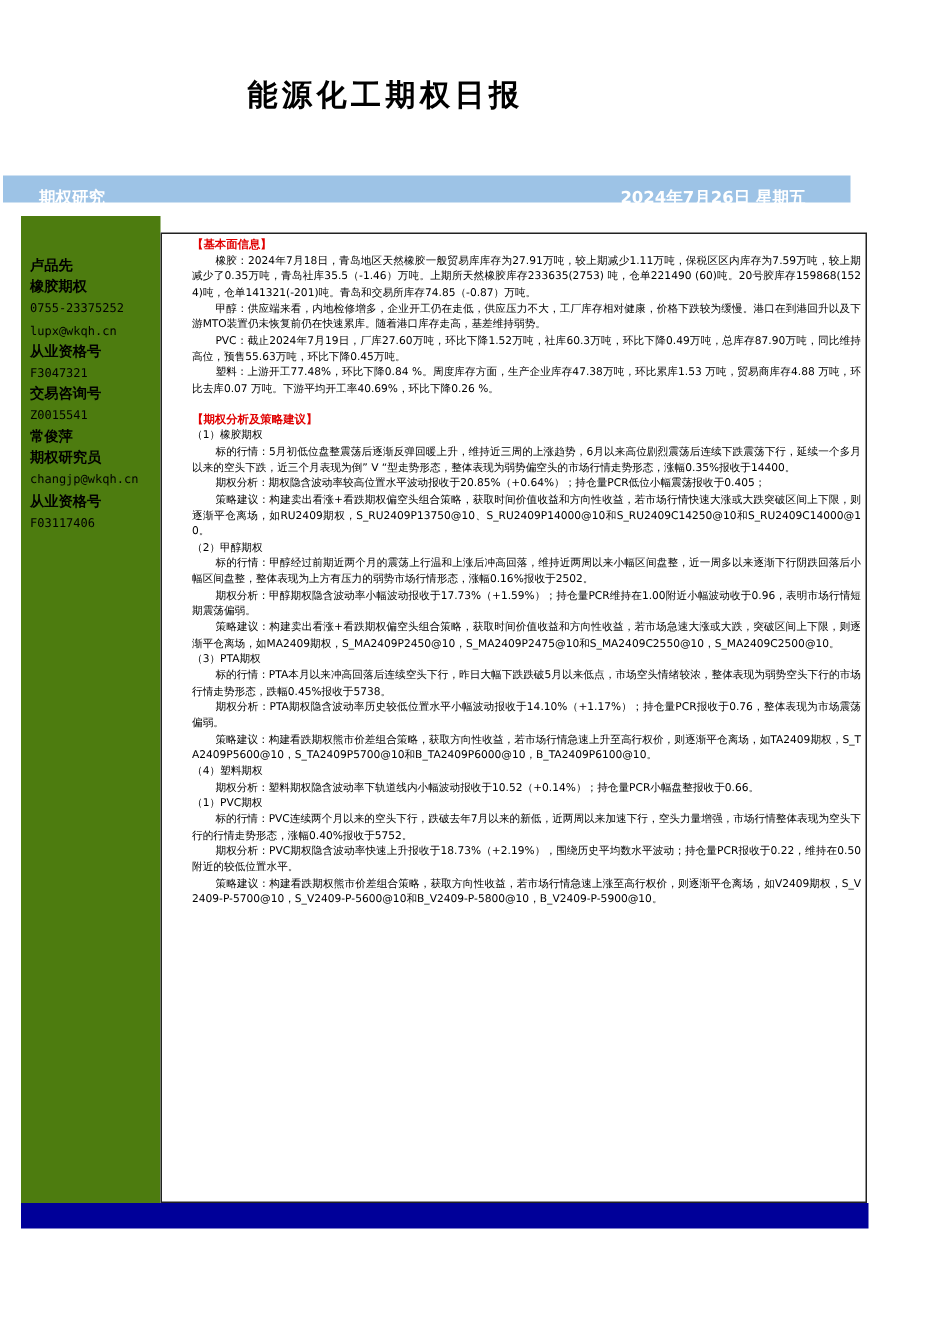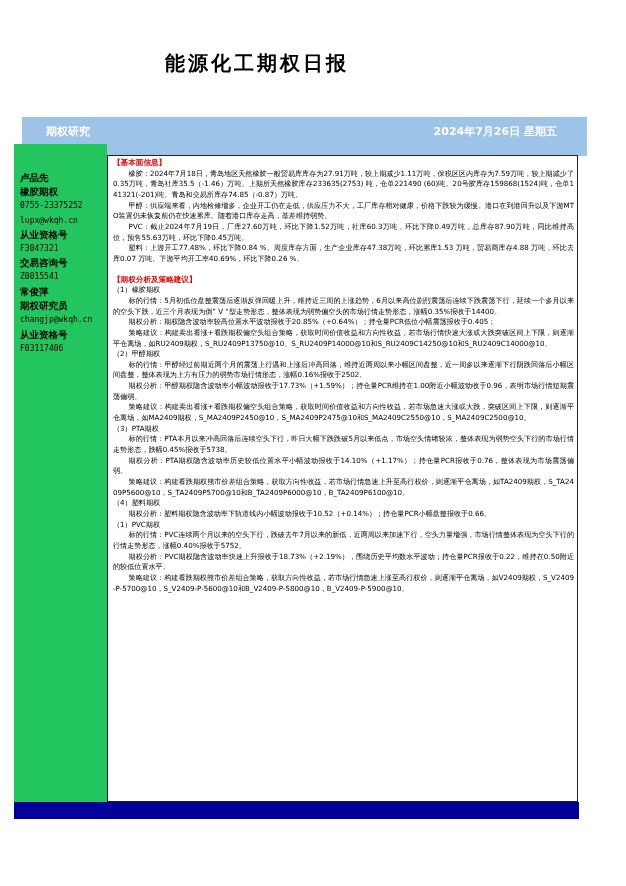--- a/index.html
+++ b/index.html
@@ -1,33 +1,33 @@
 <!DOCTYPE html>
 <html><head>
 <meta charset="utf-8">
 <style>
   html, body { margin: 0; padding: 0; background: #ffffff; }
   body { width: 626px; height: 886px; position: relative; overflow: hidden;
          font-family: "DejaVu Sans", sans-serif; color: #000; }
   .title { position: absolute; left: 0; top: 50px; width: 514px; text-align: center;
            font-family: "DejaVu Serif", serif; font-weight: bold; font-size: 20px;
            letter-spacing: 3px; }
-  .header-bar { position: absolute; left: 22px; top: 117px; width: 565px; height: 39px;
+  .header-bar { position: absolute; left: 2px; top: 117px; width: 565px; height: 18px;
                 background: #9dc3e6; color: #fff; font-weight: bold; font-size: 11px; }
   .header-bar .left { position: absolute; left: 24px; top: 7px; }
   .header-bar .right { position: absolute; right: 30px; top: 7px; margin-left: 35px; }
   .sidebar { position: absolute; left: 14px; top: 144px; width: 93px; height: 658px;
-             background: #22c55e; }
+             background: #4d7c0f; }
   .sidebar .block { position: absolute; left: 6px; font-size: 8.6px; line-height: 14.2px; }
   .sidebar .block div { white-space: nowrap; }
   .sidebar .bold { font-weight: bold; font-size: 9.5px; }
   .sidebar .mono { font-family: "DejaVu Sans Mono", monospace; font-size: 8px; }
   .content { position: absolute; left: 107px; top: 155px; width: 469px; height: 645px;
              border: 1px solid #222; background: #fff; font-size: 7.1px; line-height: 10.65px; }
-  .content .inner { padding: 2px 3px 0 5px; }
+  .content .inner { padding: 2px 3px 0 20px; }
   .section-title { color: #e00000; font-weight: bold; font-size: 7.6px; }
   .para { text-indent: 2.2em; text-align: justify; word-break: break-all; }
   .sub { }
   .gap { height: 10px; }
   .footer-bar { position: absolute; left: 14px; top: 802px; width: 565px; height: 17px;
                 background: #000099; }
 </style>
 </head>
 <body>
 

